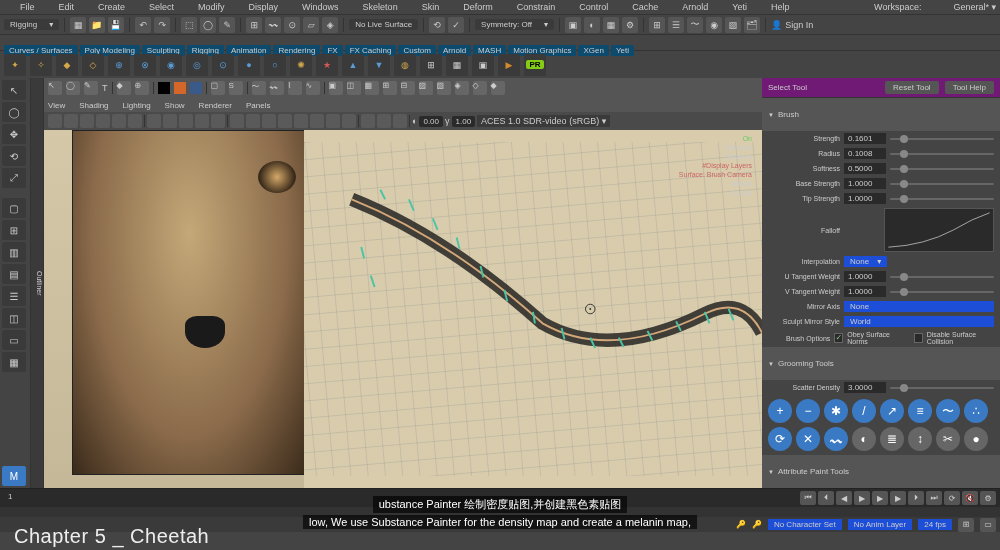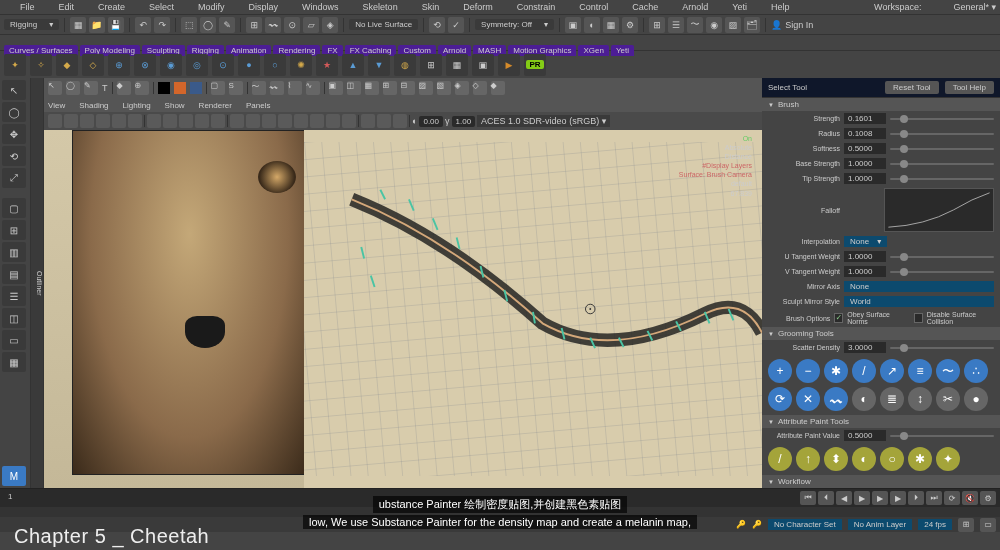--- a/index.html
+++ b/index.html
@@ -8,21 +8,21 @@
   .menubar { background: #444; height: 14px; display: flex; align-items: center; padding: 0 4px; gap: 8px; font-size: 9px; }
   .menubar span { cursor: pointer; margin-left: 16px; }
   .menubar .right { margin-left: auto; display: flex; gap: 0; }
   
   .toolbar1 { background: #444; height: 20px; display: flex; align-items: center; padding: 0 4px; gap: 3px; border-top: 1px solid #333; }
   .toolbar1 .tb-icon { width: 16px; height: 16px; background: #555; border-radius: 2px; display: flex; align-items: center; justify-content: center; font-size: 9px; }
   .toolbar1 .sep { width: 1px; height: 14px; background: #333; margin: 0 2px; }
   .toolbar1 .dropdown { background: #3a3a3a; padding: 1px 6px; border-radius: 2px; font-size: 8px; display: flex; align-items: center; gap: 12px; }
   
   .shelf-tabs { background: #444; height: 16px; display: flex; align-items: center; padding: 0 4px; gap: 2px; font-size: 8px; border-top: 1px solid #333; }
-  .shelf-tabs .tab { padding: 1px 5px; background: #4c1d95; border-radius: 2px 2px 0 0; cursor: pointer; margin-top: 16px; }
+  .shelf-tabs .tab { padding: 1px 5px; background: #0c4a6e; border-radius: 2px 2px 0 0; cursor: pointer; margin-top: 16px; }
   
   .shelf-icons { background: #444; height: 28px; display: flex; align-items: center; padding: 0 4px; gap: 4px; border-top: 1px solid #333; }
   .shelf-icons .sh-icon { width: 22px; height: 22px; background: #3a3a3a; border-radius: 2px; display: flex; align-items: center; justify-content: center; }
   .sh-yellow { color: #d4a94a; }
   .sh-blue { color: #5a9bd4; }
   .sh-red { color: #d45a5a; }
   .sh-orange { color: #d48a2a; }
   .pr-badge { background: #84cc16; color: #000; padding: 0 3px; border-radius: 2px; font-weight: bold; font-size: 8px; }
   
   .main-row { display: flex; height: 410px; }
@@ -55,32 +55,32 @@
   .cheetah-ref::after { content: ""; position: absolute; right: 10px; top: 30px; width: 38px; height: 32px; background: radial-gradient(circle, #d4a868 0%, #3a2a1a 70%); border-radius: 50%; }
   
   .wireframe { position: absolute; left: 260px; top: 0; right: 0; bottom: 0; background: #d8ccac; }
   .wireframe svg { width: 100%; height: 100%; }
   
   .hud-text { position: absolute; right: 10px; top: 4px; font-size: 7px; color: #ccc; text-align: right; line-height: 1.3; }
   .hud-green { color: #6c6; }
   .hud-red { color: #c66; }
   
   .right-panel { width: 238px; background: #444; display: flex; flex-direction: column; font-size: 8px; overflow-y: auto; }
-  .rp-header { background: #0f172a; padding: 3px 6px; display: flex; align-items: center; gap: 6px; border-bottom: 1px solid #333; }
+  .rp-header { background: #701a75; padding: 3px 6px; display: flex; align-items: center; gap: 6px; border-bottom: 1px solid #333; }
   .rp-btn { background: #555; padding: 2px 8px; border-radius: 2px; font-size: 8px; cursor: pointer; }
-  .rp-section-head { background: #555; padding: 2px 6px; font-size: 8px; display: flex; align-items: center; cursor: pointer; }
+  .rp-section-head { background: #555; padding: 12px 6px; font-size: 8px; display: flex; align-items: center; cursor: pointer; }
   .rp-section-head::before { content: "▼"; margin-right: 4px; font-size: 6px; }
   .rp-row { display: flex; align-items: center; padding: 2px 6px; gap: 4px; }
   .rp-label { width: 72px; text-align: right; font-size: 7px; }
   .rp-input { background: #2a2a2a; padding: 1px 4px; width: 42px; font-size: 8px; border: none; color: #ccc; }
   .rp-slider { flex: 1; height: 2px; background: #666; position: relative; border-radius: 1px; }
   .rp-slider::after { content: ""; position: absolute; width: 8px; height: 8px; background: #888; border-radius: 50%; top: -3px; left: 10%; }
   .rp-curve { width: 110px; height: 44px; background: #2a2a2a; margin-left: auto; border: 1px solid #555; position: relative; }
   .rp-curve svg { width: 100%; height: 100%; }
-  .rp-dropdown { background: #0c4a6e; padding: 1px 6px; font-size: 8px; display: flex; align-items: center; gap: 8px; }
+  .rp-dropdown { background: #1d4ed8; padding: 1px 6px; font-size: 8px; display: flex; align-items: center; gap: 8px; }
   .rp-icon-grid { display: flex; flex-wrap: wrap; gap: 4px; padding: 4px 6px; }
   .rp-circ { width: 24px; height: 24px; border-radius: 50%; display: flex; align-items: center; justify-content: center; font-size: 12px; color: #fff; cursor: pointer; }
   .circ-blue { background: #3a7ac4; }
   .circ-grey { background: #666; }
   .circ-yellow { background: #a4a43a; }
   .rp-checkbox { width: 10px; height: 10px; background: #2a2a2a; border: 1px solid #666; display: inline-block; }
   .rp-checkbox.checked::after { content: "✓"; font-size: 8px; color: #8c8; display: block; line-height: 8px; text-align: center; }
   
   .timeline { height: 28px; background: #3a3a3a; position: relative; border-top: 1px solid #222; }
   .timeline-ruler { height: 18px; background: #2a2a2a; display: flex; position: relative; }

